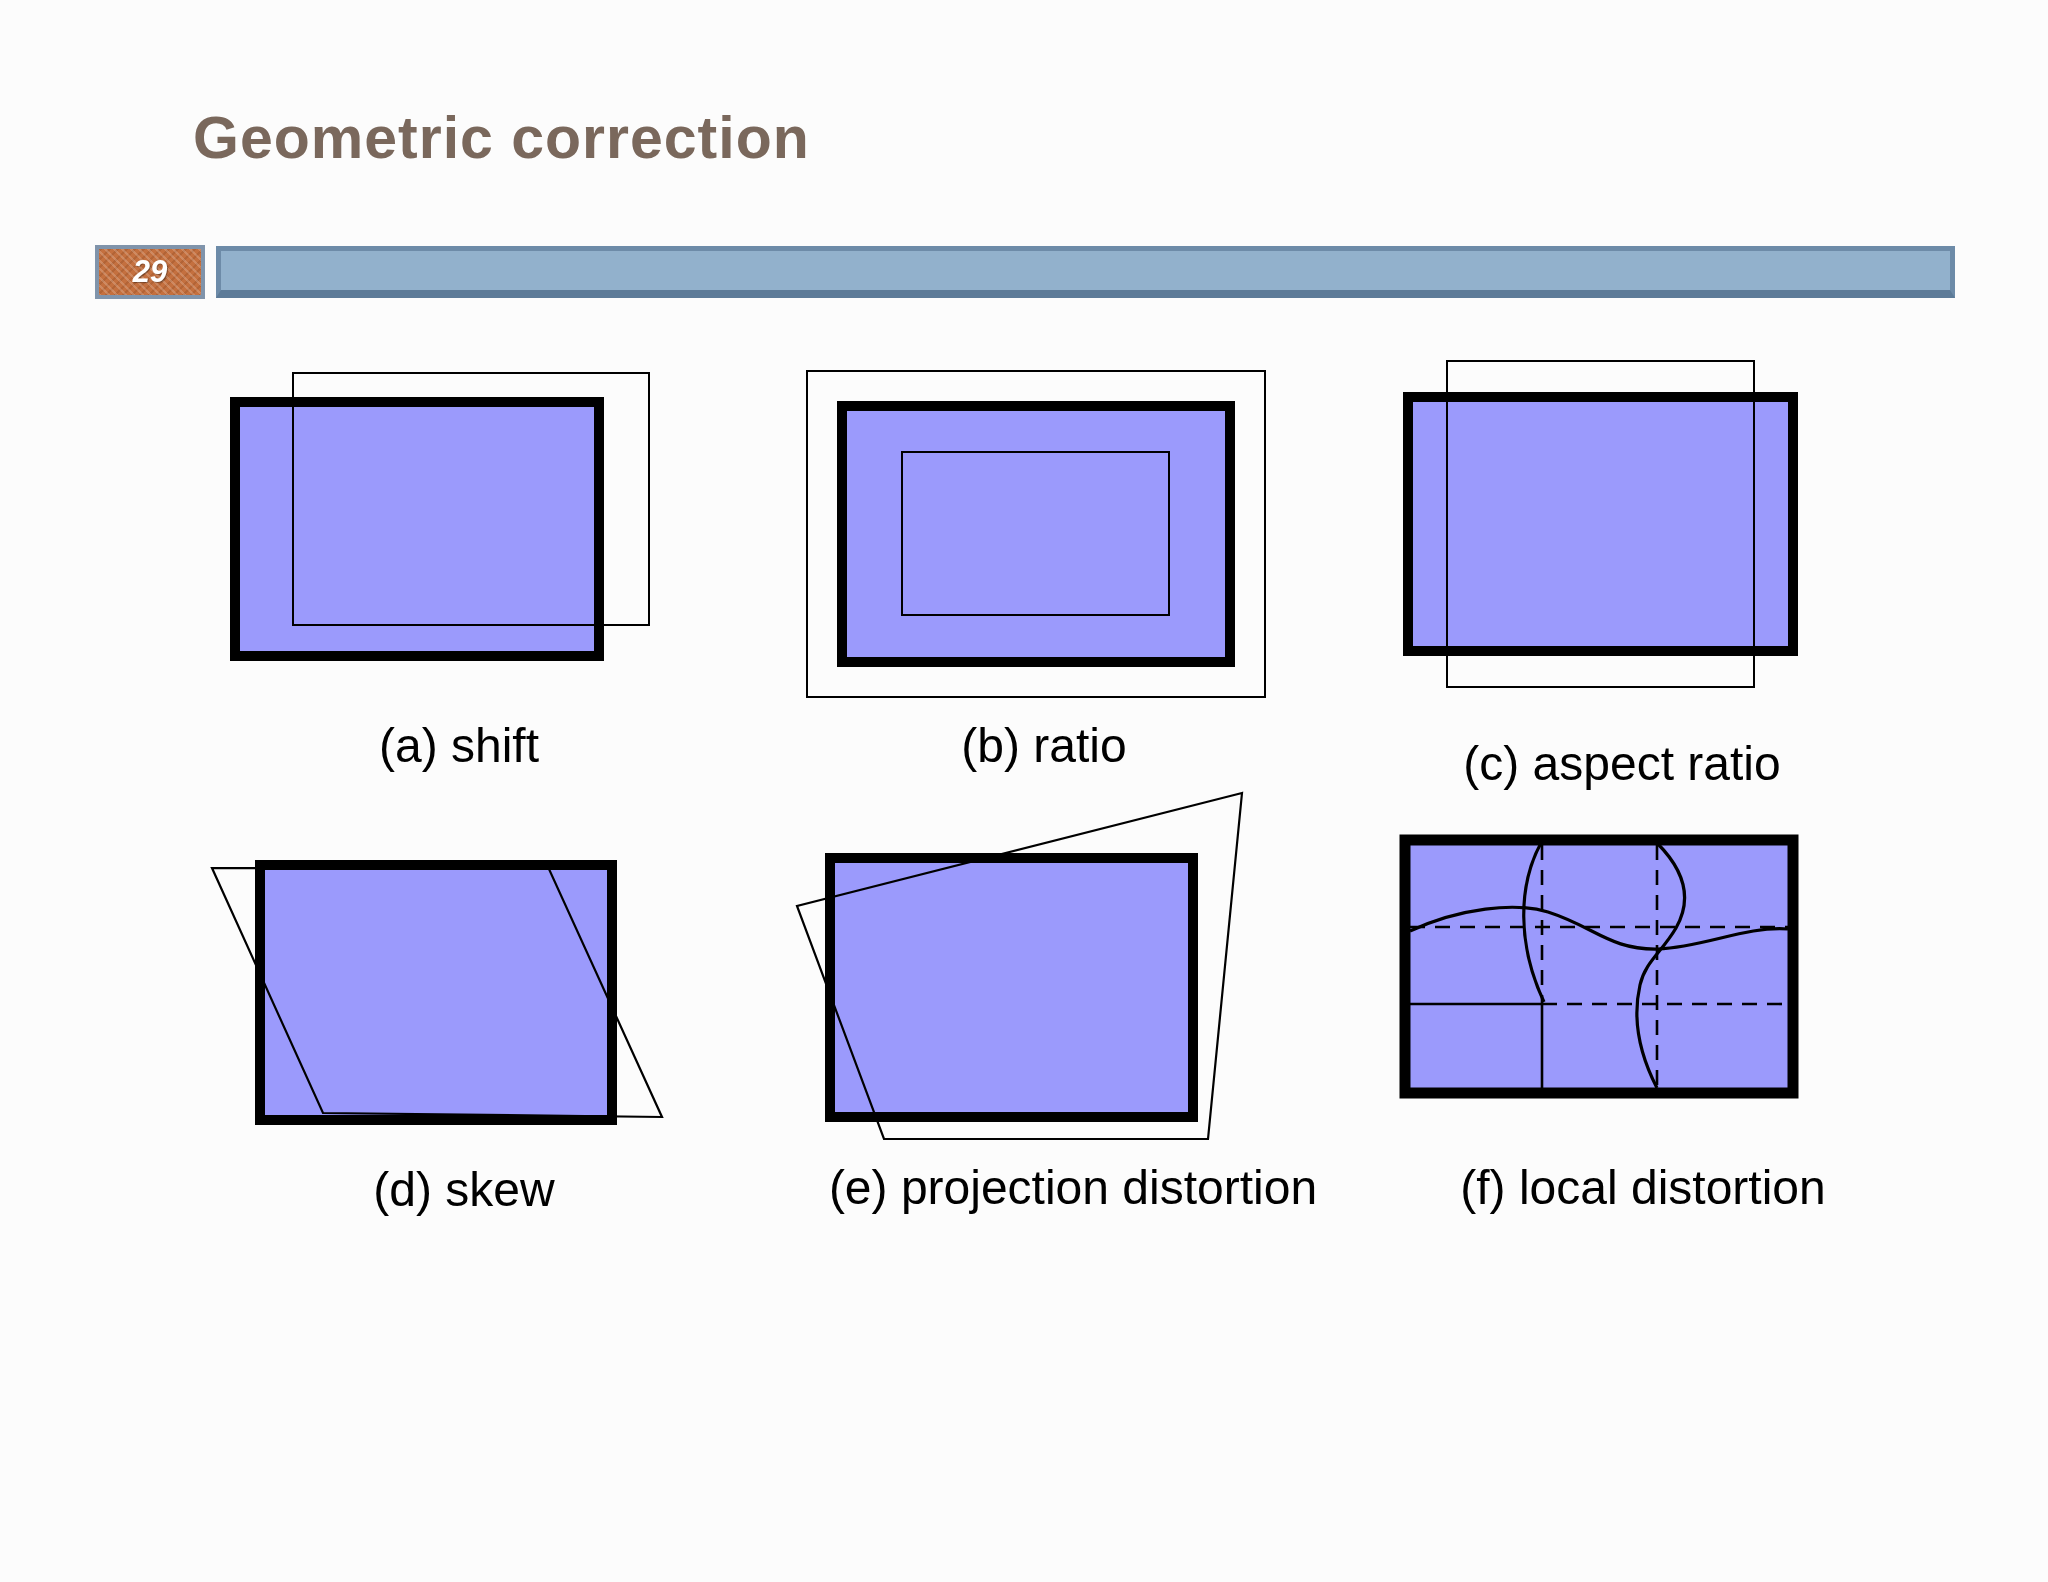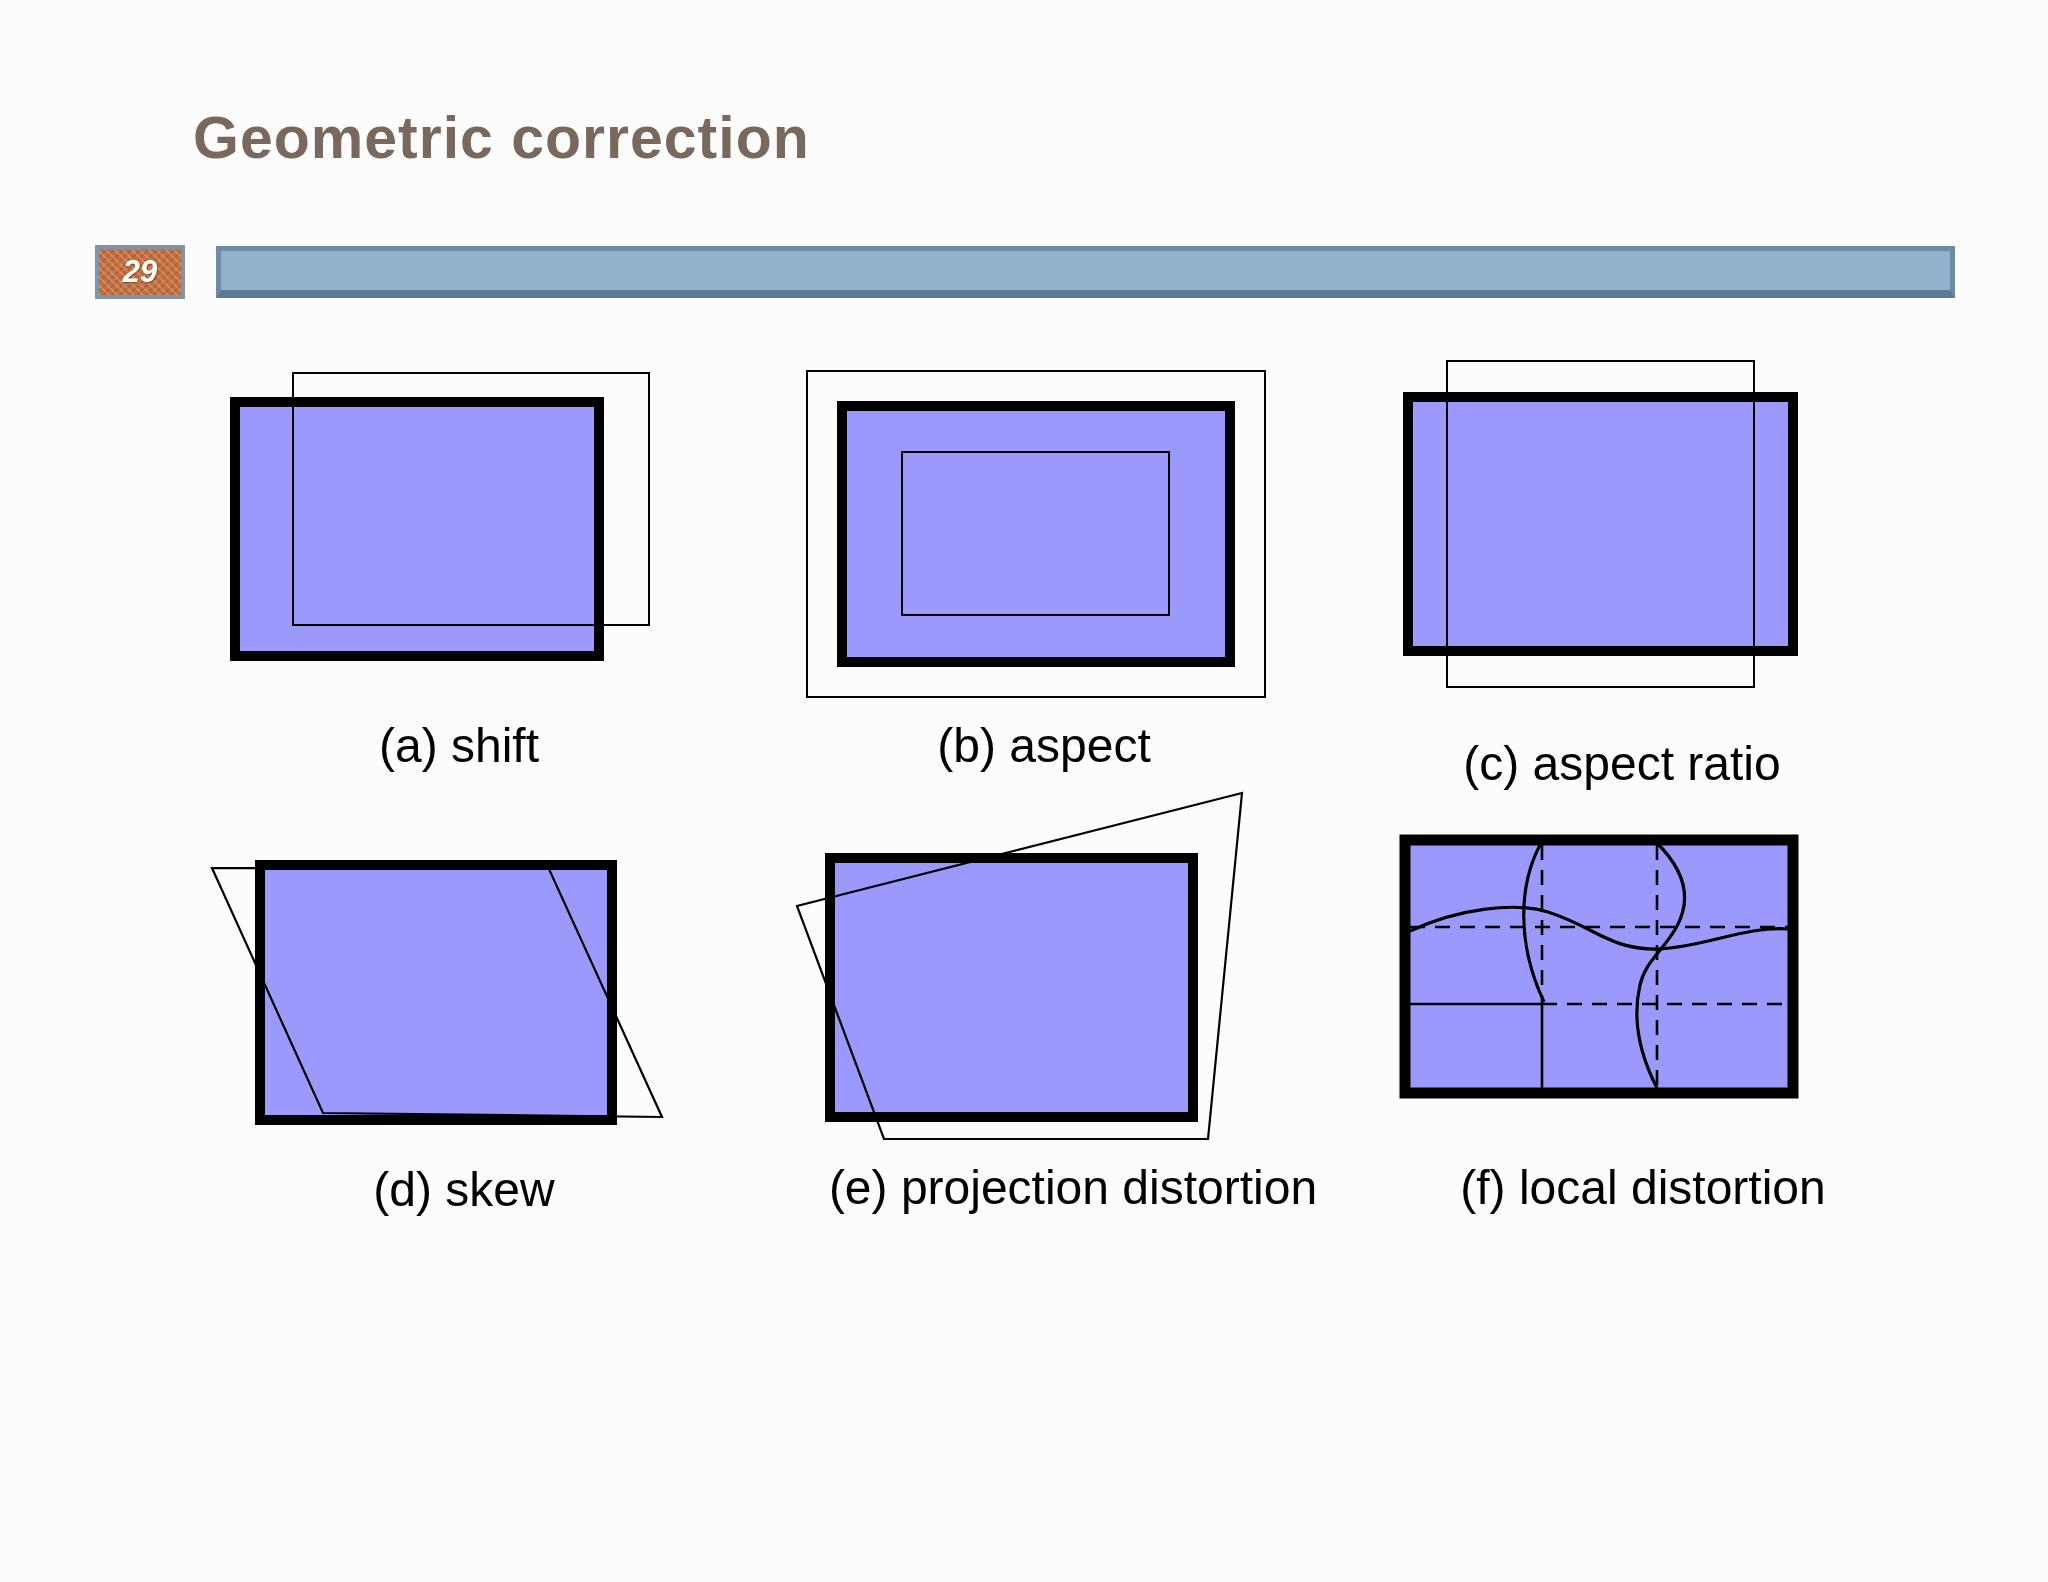--- a/index.html
+++ b/index.html
@@ -13,21 +13,21 @@
   }
   .slide-title{
     position:absolute;left:193px;top:104px;
     margin:0;
     font-size:59px;font-weight:bold;
     letter-spacing:1px;
     color:var(--title-color,#7a685c);
   }
   .page-badge{
     position:absolute;left:95px;top:245px;
-    width:90px;height:54px;
+    width:110px;height:54px;
     box-sizing:border-box;
     border:4px solid var(--badge-border,#8094ab);
     background-color:var(--badge-fill,#c4703f);
     background-image:
       repeating-linear-gradient(45deg, rgba(255,255,255,0.18) 0 2px, rgba(0,0,0,0) 2px 6px),
       repeating-linear-gradient(-45deg, rgba(80,30,0,0.15) 0 2px, rgba(0,0,0,0) 2px 6px);
     display:flex;align-items:center;justify-content:center;
     color:#fff;font-weight:bold;font-style:italic;font-size:31px;
     text-shadow:1px 1px 1px rgba(0,0,0,0.35);
   }
@@ -105,19 +105,19 @@
       <line class="dash" x1="1410" y1="927" x2="1788" y2="927"></line>
       <line class="sline" x1="1410" y1="1004" x2="1542" y2="1004"></line>
       <line class="dash" x1="1542" y1="1004" x2="1788" y2="1004"></line>
       <path class="curve" d="M 1410 931 C 1460 908, 1515 902, 1548 912 C 1595 927, 1610 950, 1658 949 C 1705 947, 1745 926, 1788 929"></path>
       <path class="curve" d="M 1541 843 C 1518 885, 1517 945, 1544 1002"></path>
       <path class="curve" d="M 1657 843 C 1686 872, 1692 900, 1676 928 C 1662 952, 1645 962, 1640 985 C 1632 1020, 1640 1055, 1657 1088"></path>
     </g>
   </svg>
 
   <div class="caption" style="left:432px;top:718px">(a) shift</div>
-  <div class="caption" style="left:1017px;top:718px">(b) aspect</div>
+  <div class="caption" style="left:1017px;top:718px">(b) ratio</div>
   <div class="caption" style="left:1595px;top:736px">(c) aspect ratio</div>
   <div class="caption" style="left:437px;top:1162px">(d) skew</div>
   <div class="caption" style="left:1046px;top:1160px">(e) projection distortion</div>
   <div class="caption" style="left:1616px;top:1160px">(f) local distortion</div>
 
 </div>
 
 </body></html>

